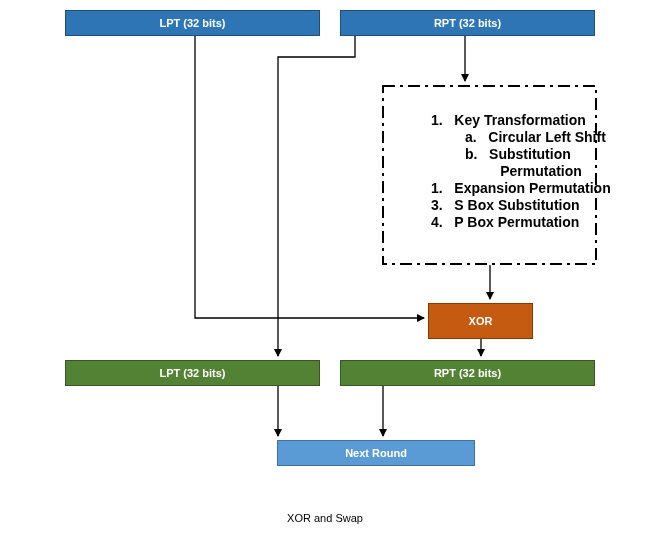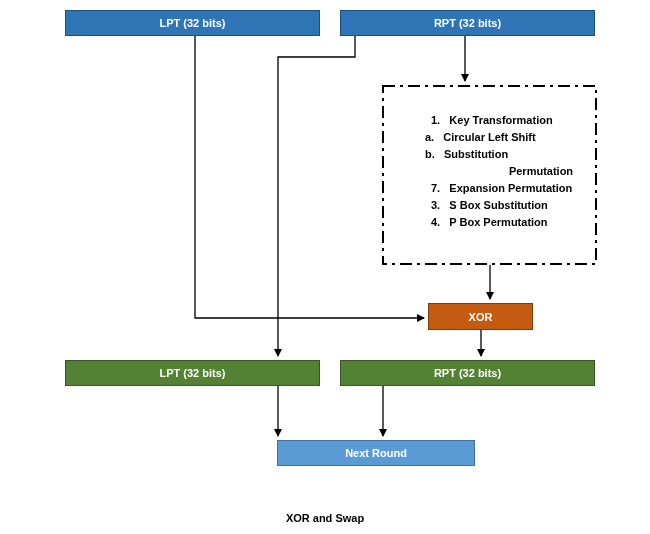--- a/index.html
+++ b/index.html
@@ -29,53 +29,53 @@
     align-items: center;
     justify-content: center;
     color: #ffffff;
     font-size: 11px;
     font-weight: bold;
     box-sizing: border-box;
     text-align: center;
   }
   .box-top-lpt   { left: 65px;  top: 10px;  width: 255px; height: 26px; border: 1px solid #1f4e79; }
   .box-top-rpt   { left: 340px; top: 10px;  width: 255px; height: 26px; border: 1px solid #1f4e79; }
-  .box-xor       { left: 428px; top: 303px; width: 105px; height: 27px; border: 1px solid #833c00; }
+  .box-xor       { left: 428px; top: 303px; width: 105px; height: 36px; border: 1px solid #833c00; }
   .box-bot-lpt   { left: 65px;  top: 360px; width: 255px; height: 26px; border: 1px solid #375623; }
   .box-bot-rpt   { left: 340px; top: 360px; width: 255px; height: 26px; border: 1px solid #375623; }
   .box-next      { left: 230px; top: 440px; width: 198px; height: 26px; border: 1px solid #41719c; }
   .process-box {
     position: absolute;
     left: 383px;
     top: 86px;
     width: 213px;
     height: 178px;
     box-sizing: border-box;
     padding-top: 26px;
     color: #000000;
-    font-size: 11px;
+    font-size: 14px;
     font-weight: bold;
     line-height: 17px;
   }
   .proc-line {
     display: block;
     white-space: pre;
   }
   .indent-0 { padding-left: 48px; }
-  .indent-1 { padding-left: 42px; }
+  .indent-1 { padding-left: 82px; }
   .indent-2 { padding-left: 103px; text-align: center; }
   .caption {
     position: absolute;
     left: 0;
     top: 512px;
     width: 650px;
     text-align: center;
     color: #000000;
     font-size: 11px;
-    font-weight: bold;
+    font-weight: normal;
   }
 </style>
 </head>
 <body>
 
 <div id="canvas">
 
   <svg id="connector-svg" viewBox="0 0 650 534" xmlns="http://www.w3.org/2000/svg">
     <defs>
       <marker id="arrow" markerWidth="9" markerHeight="9" refX="7" refY="4" orient="auto" markerUnits="userSpaceOnUse">
@@ -102,21 +102,21 @@
 
   <div class="box box-top-lpt" style="background: rgb(46, 117, 182);">LPT (32 bits)</div>
 
   <div class="box box-top-rpt" style="background: rgb(46, 117, 182);">RPT (32 bits)</div>
 
   <div class="process-box">
     <span class="proc-line indent-0">1.   Key Transformation</span>
     <span class="proc-line indent-1">a.   Circular Left Shift</span>
     <span class="proc-line indent-1">b.   Substitution</span>
     <span class="proc-line indent-2">Permutation</span>
-    <span class="proc-line indent-0">7.   Expansion Permutation</span>
+    <span class="proc-line indent-0">1.   Expansion Permutation</span>
     <span class="proc-line indent-0">3.   S Box Substitution</span>
     <span class="proc-line indent-0">4.   P Box Permutation</span>
   </div>
 
   <div class="box box-xor" style="background: rgb(197, 90, 17);">XOR</div>
 
   <div class="box box-bot-lpt" style="background: rgb(84, 130, 53);">LPT (32 bits)</div>
 
   <div class="box box-bot-rpt" style="background: rgb(84, 130, 53);">RPT (32 bits)</div>
 

